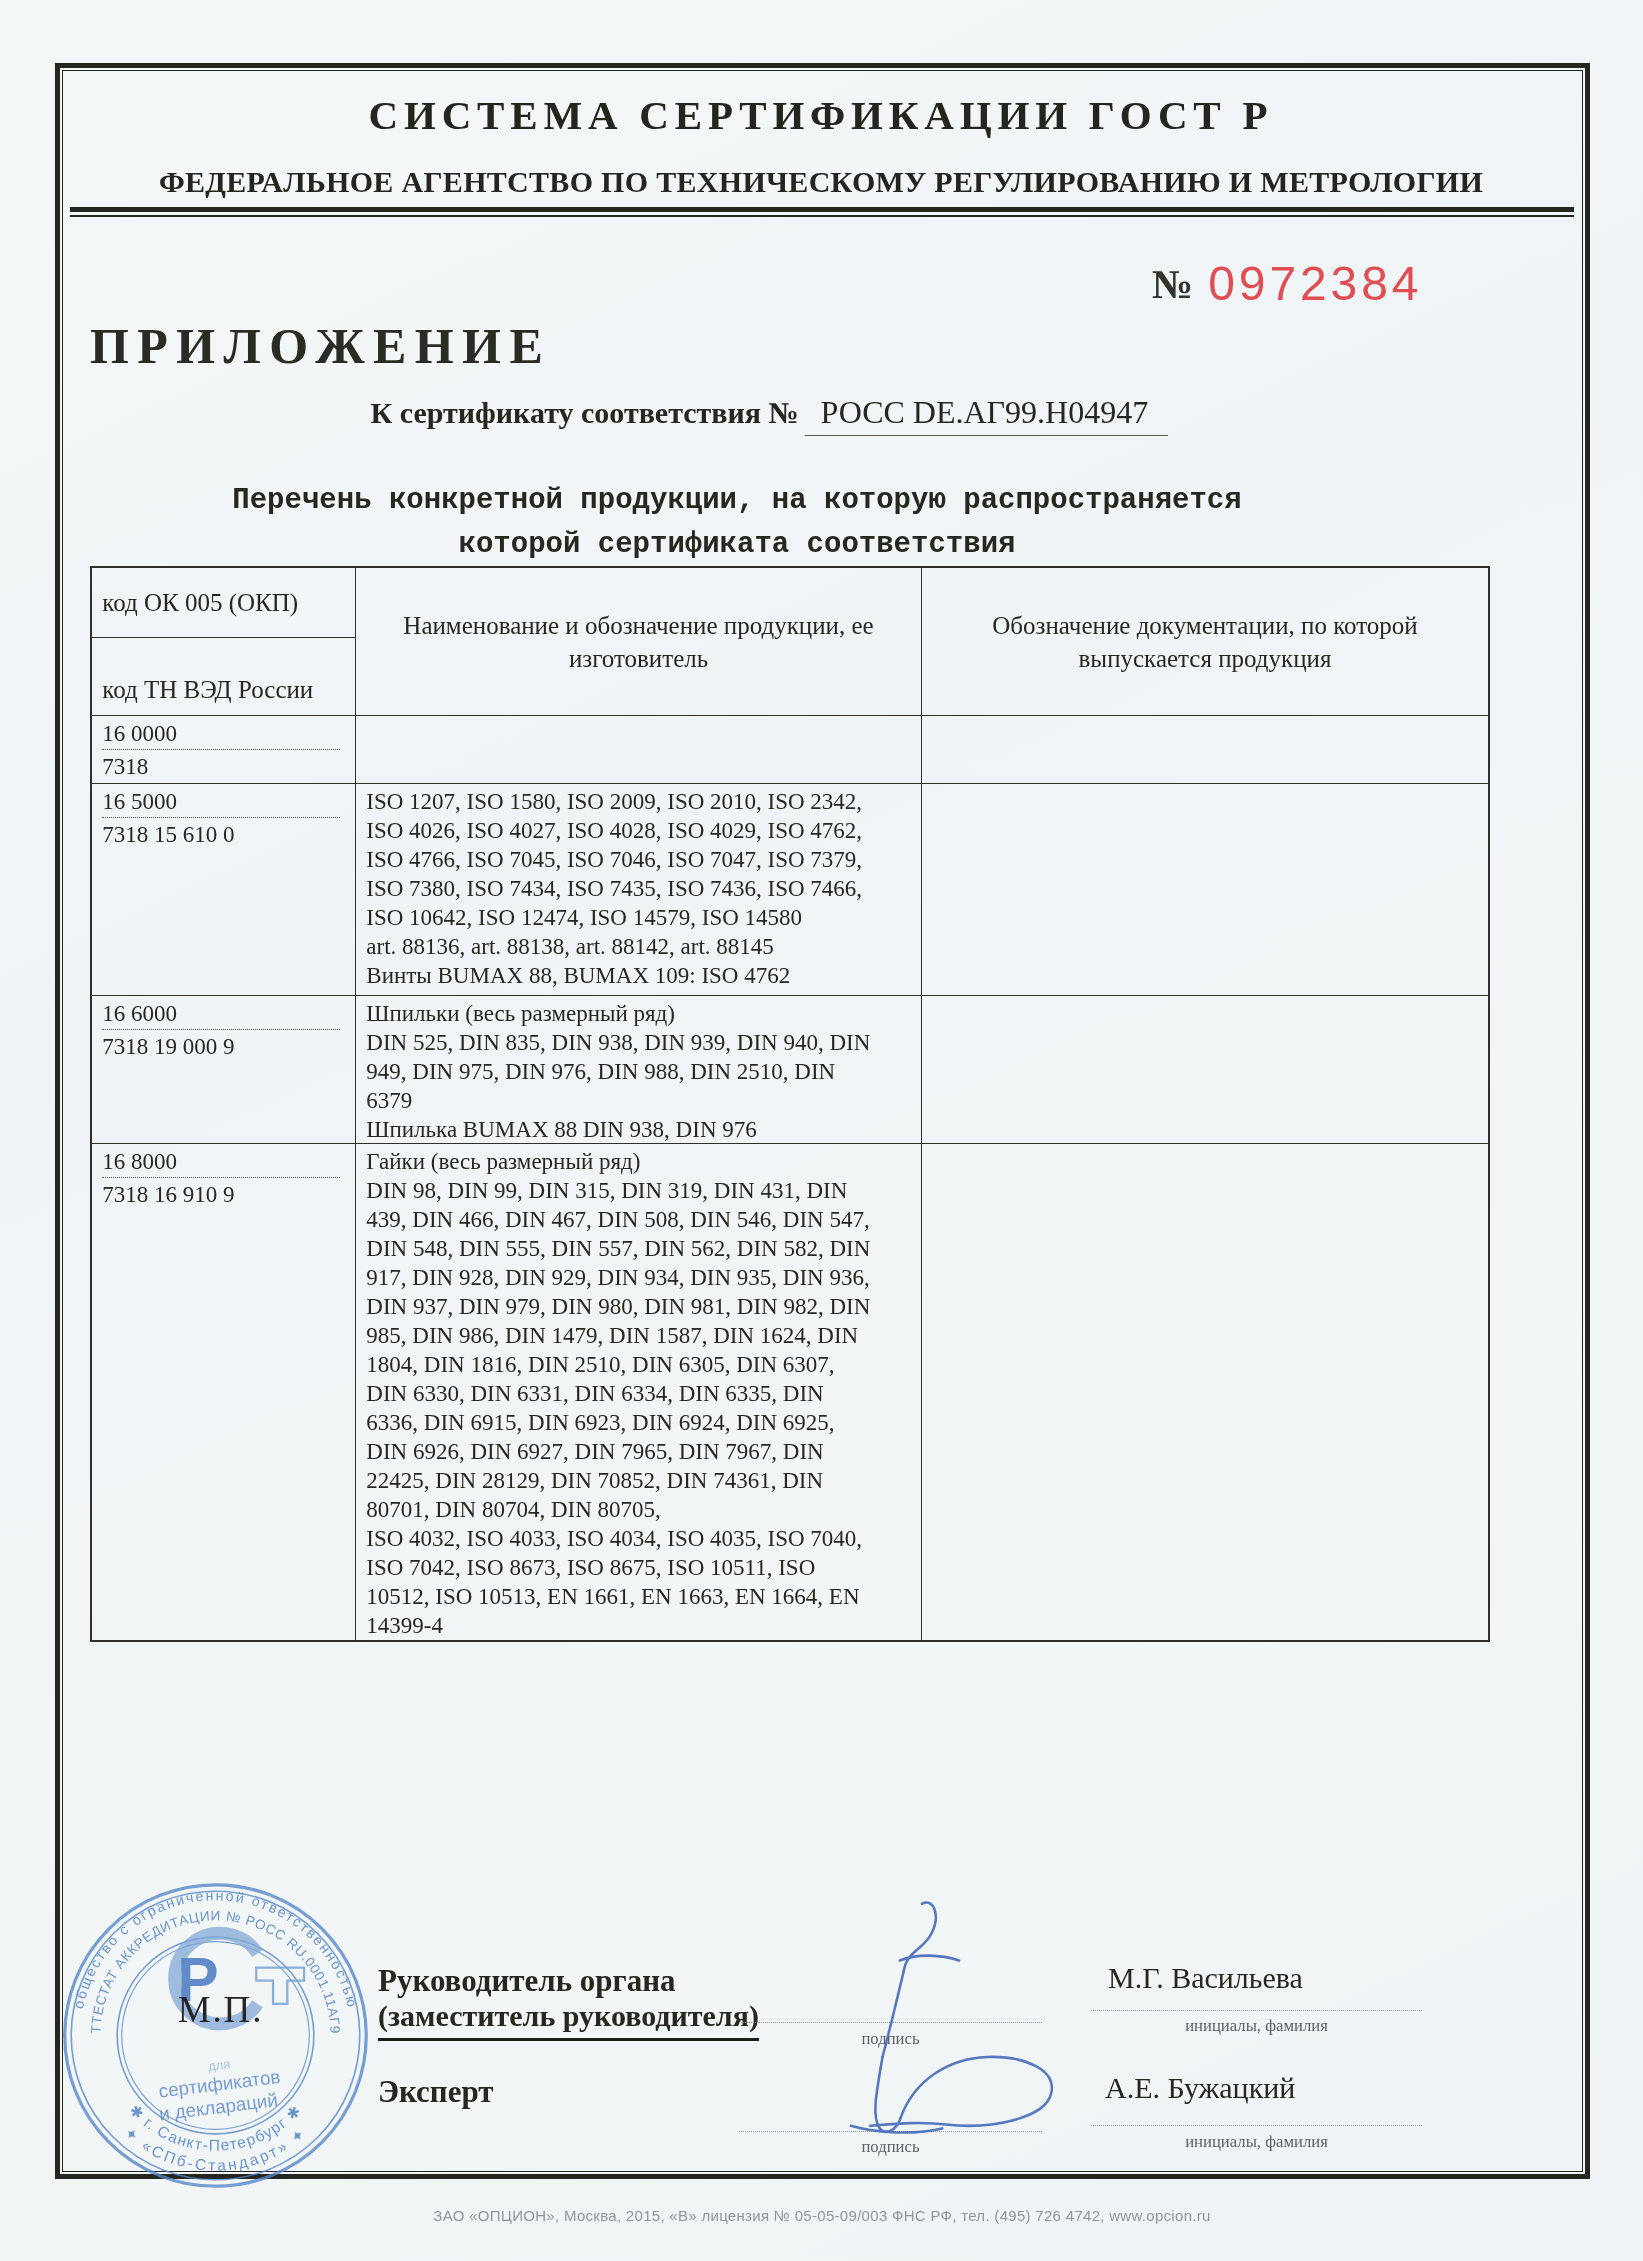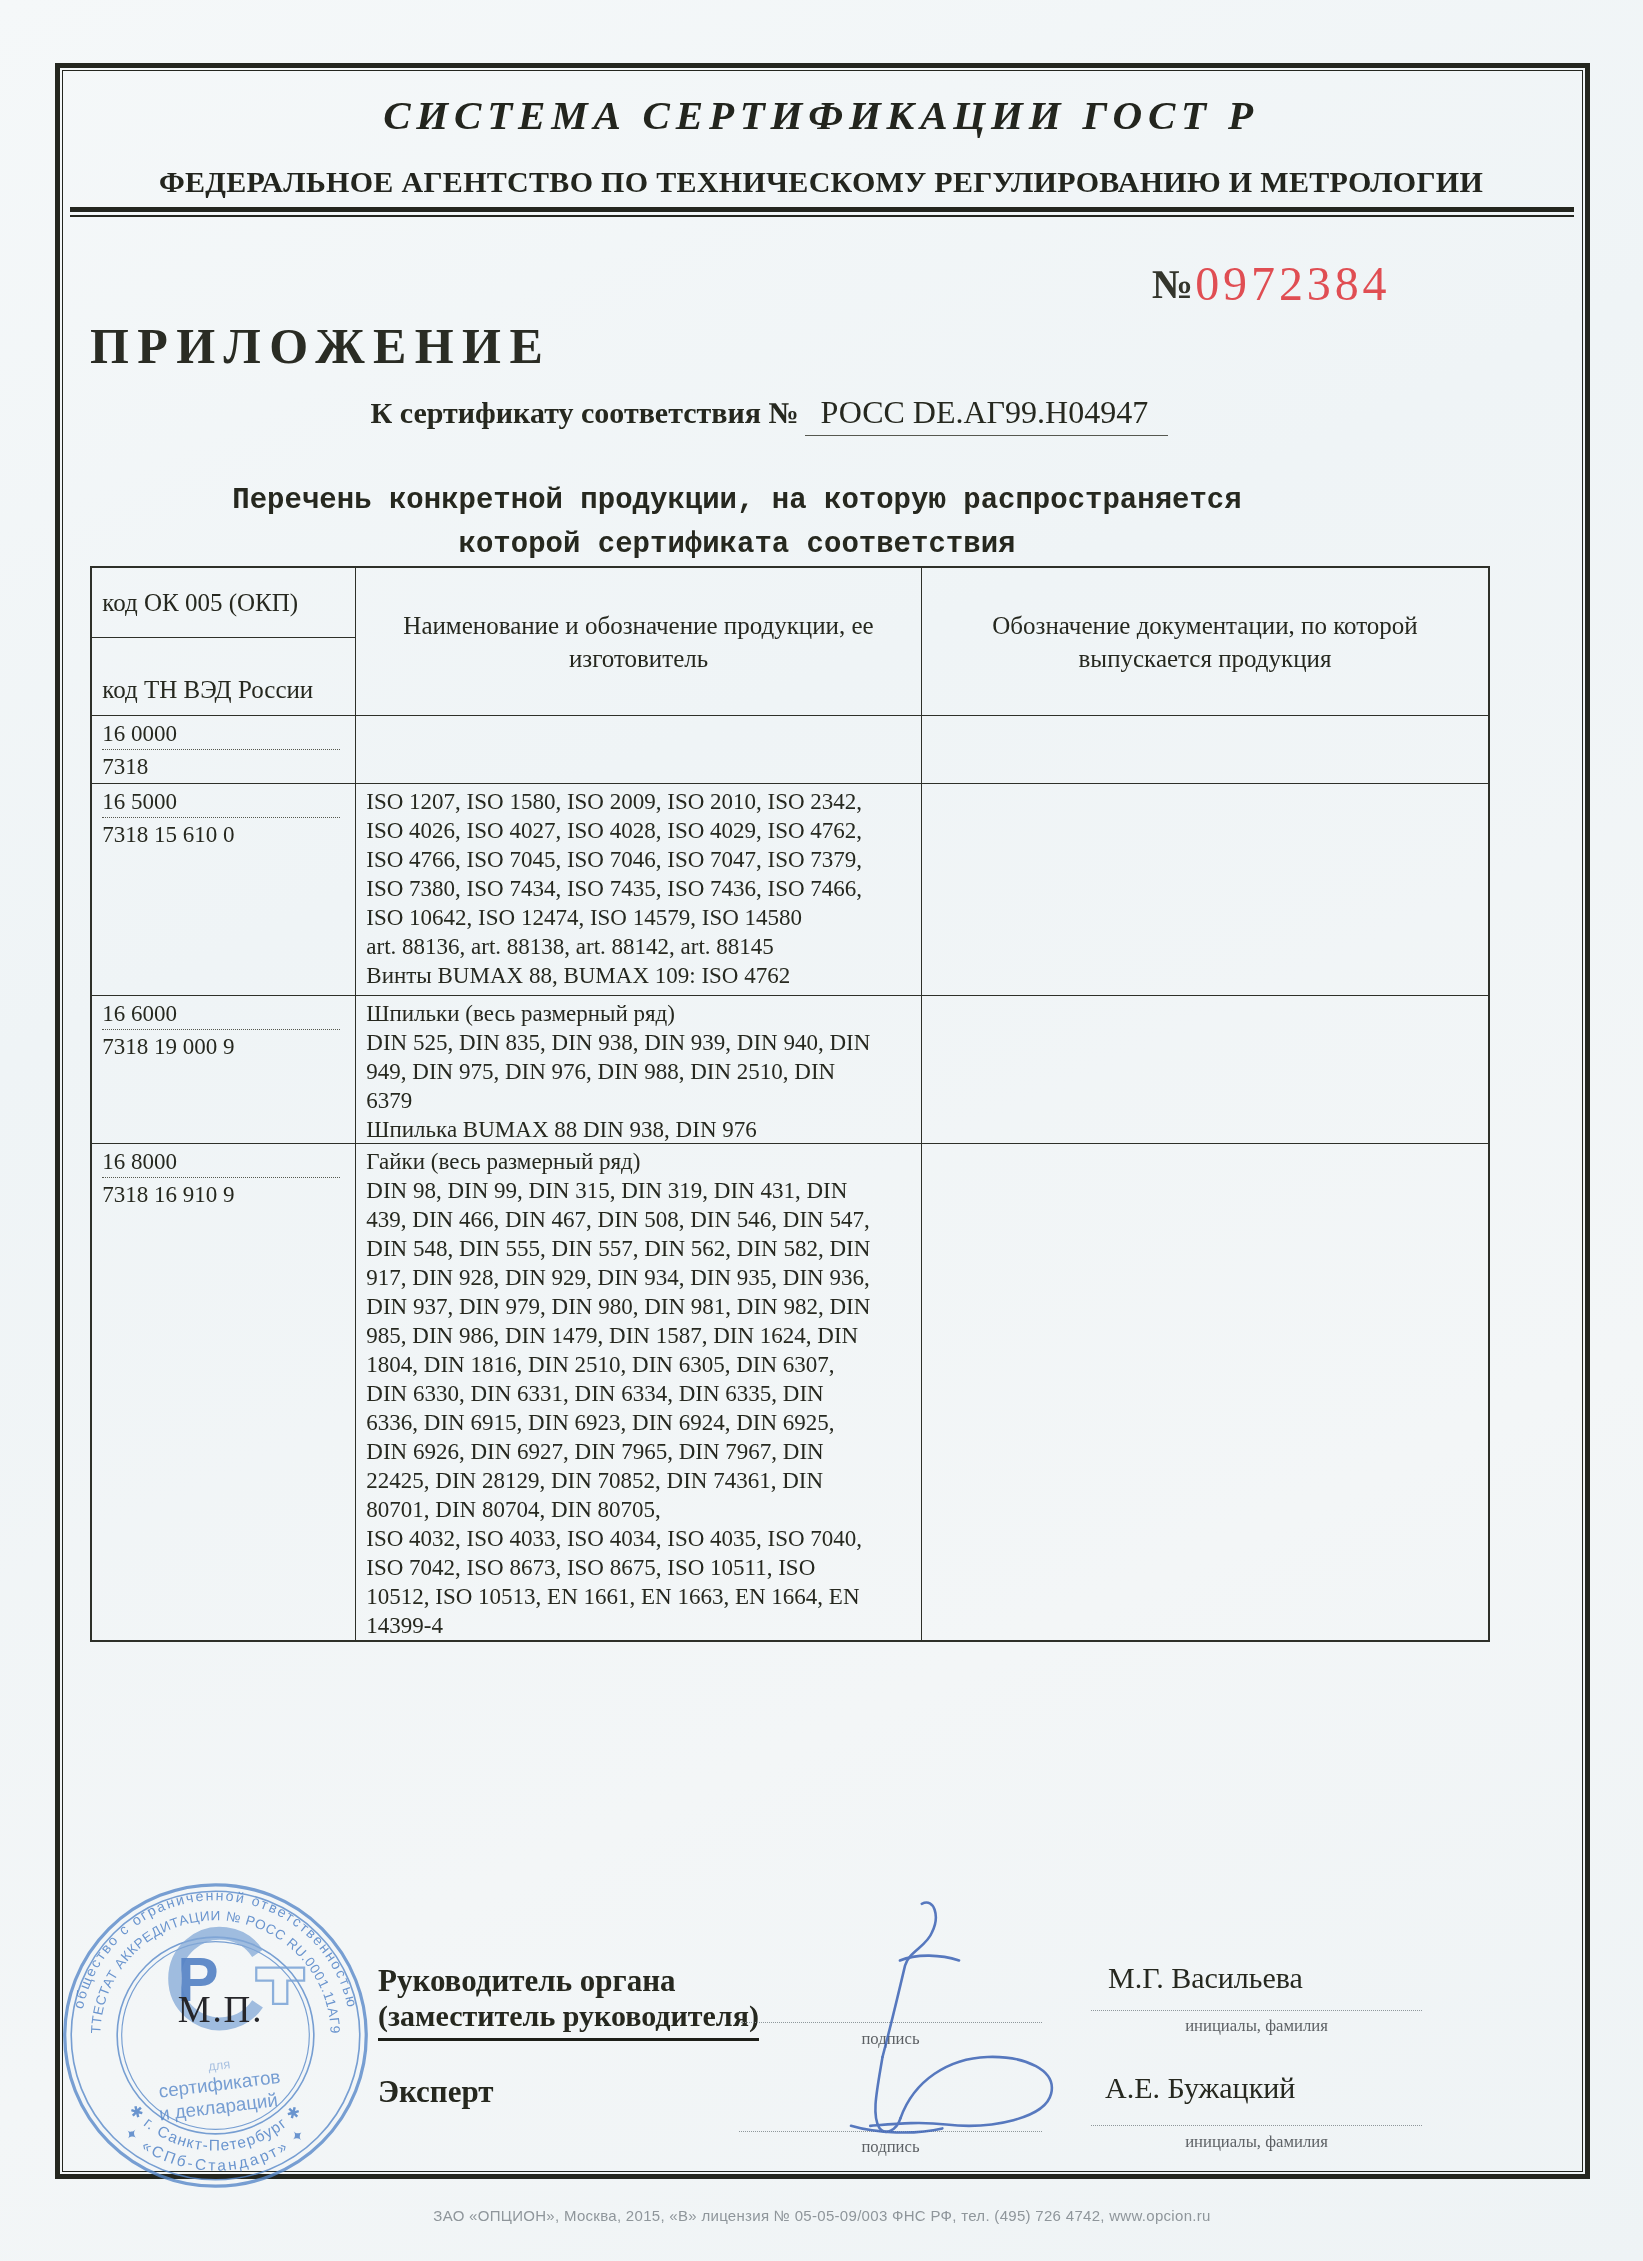--- a/index.html
+++ b/index.html
@@ -18,39 +18,38 @@
     border:5.1px solid #24261f;
   }
   .frame::after{
     content:'';position:absolute;inset:1.9px;border:1.9px solid #24261f;
   }
   
   .sys-title{
     position:absolute;left:71px;top:91px;width:1500px;
     text-align:center;font-size:41px;font-weight:bold;letter-spacing:5.8px;
     color:#23251e;
-    font-style:italic;
   }
   .agency{
     position:absolute;left:71px;top:165px;width:1500px;
     text-align:center;font-size:30px;font-weight:bold;letter-spacing:0.3px;
     color:#23251e;
   }
   .header-rule{
     position:absolute;left:70px;top:207px;width:1504px;height:5.1px;background:#24261f;
   }
   .header-rule::after{
     content:'';position:absolute;left:0;right:0;top:7.7px;height:1.9px;background:#24261f;
   }
   
   .blank-no{position:absolute;left:1152px;top:256px;white-space:nowrap;}
   .blank-no .nosign{font-size:41px;font-weight:bold;color:#33352c;vertical-align:middle;}
   .blank-no .digits{
-    font-family:Liberation Serif, serif;font-size:48px;color:#e04e53;
-    letter-spacing:3.9px;margin-left:2px;vertical-align:middle;font-weight:normal;
+    font-family:Liberation Sans, sans-serif;font-size:48px;color:#e04e53;
+    letter-spacing:3.9px;margin-left:15px;vertical-align:middle;font-weight:normal;
   }
   
   .apx-title{
     position:absolute;left:90px;top:317px;width:1358px;
     font-size:50px;font-weight:bold;letter-spacing:8.4px;color:#2a2c24;
   }
   .cert-line{
     position:absolute;left:90px;top:394px;width:1358px;text-align:center;
     font-size:30px;font-weight:bold;color:#26281f;white-space:nowrap;
   }

